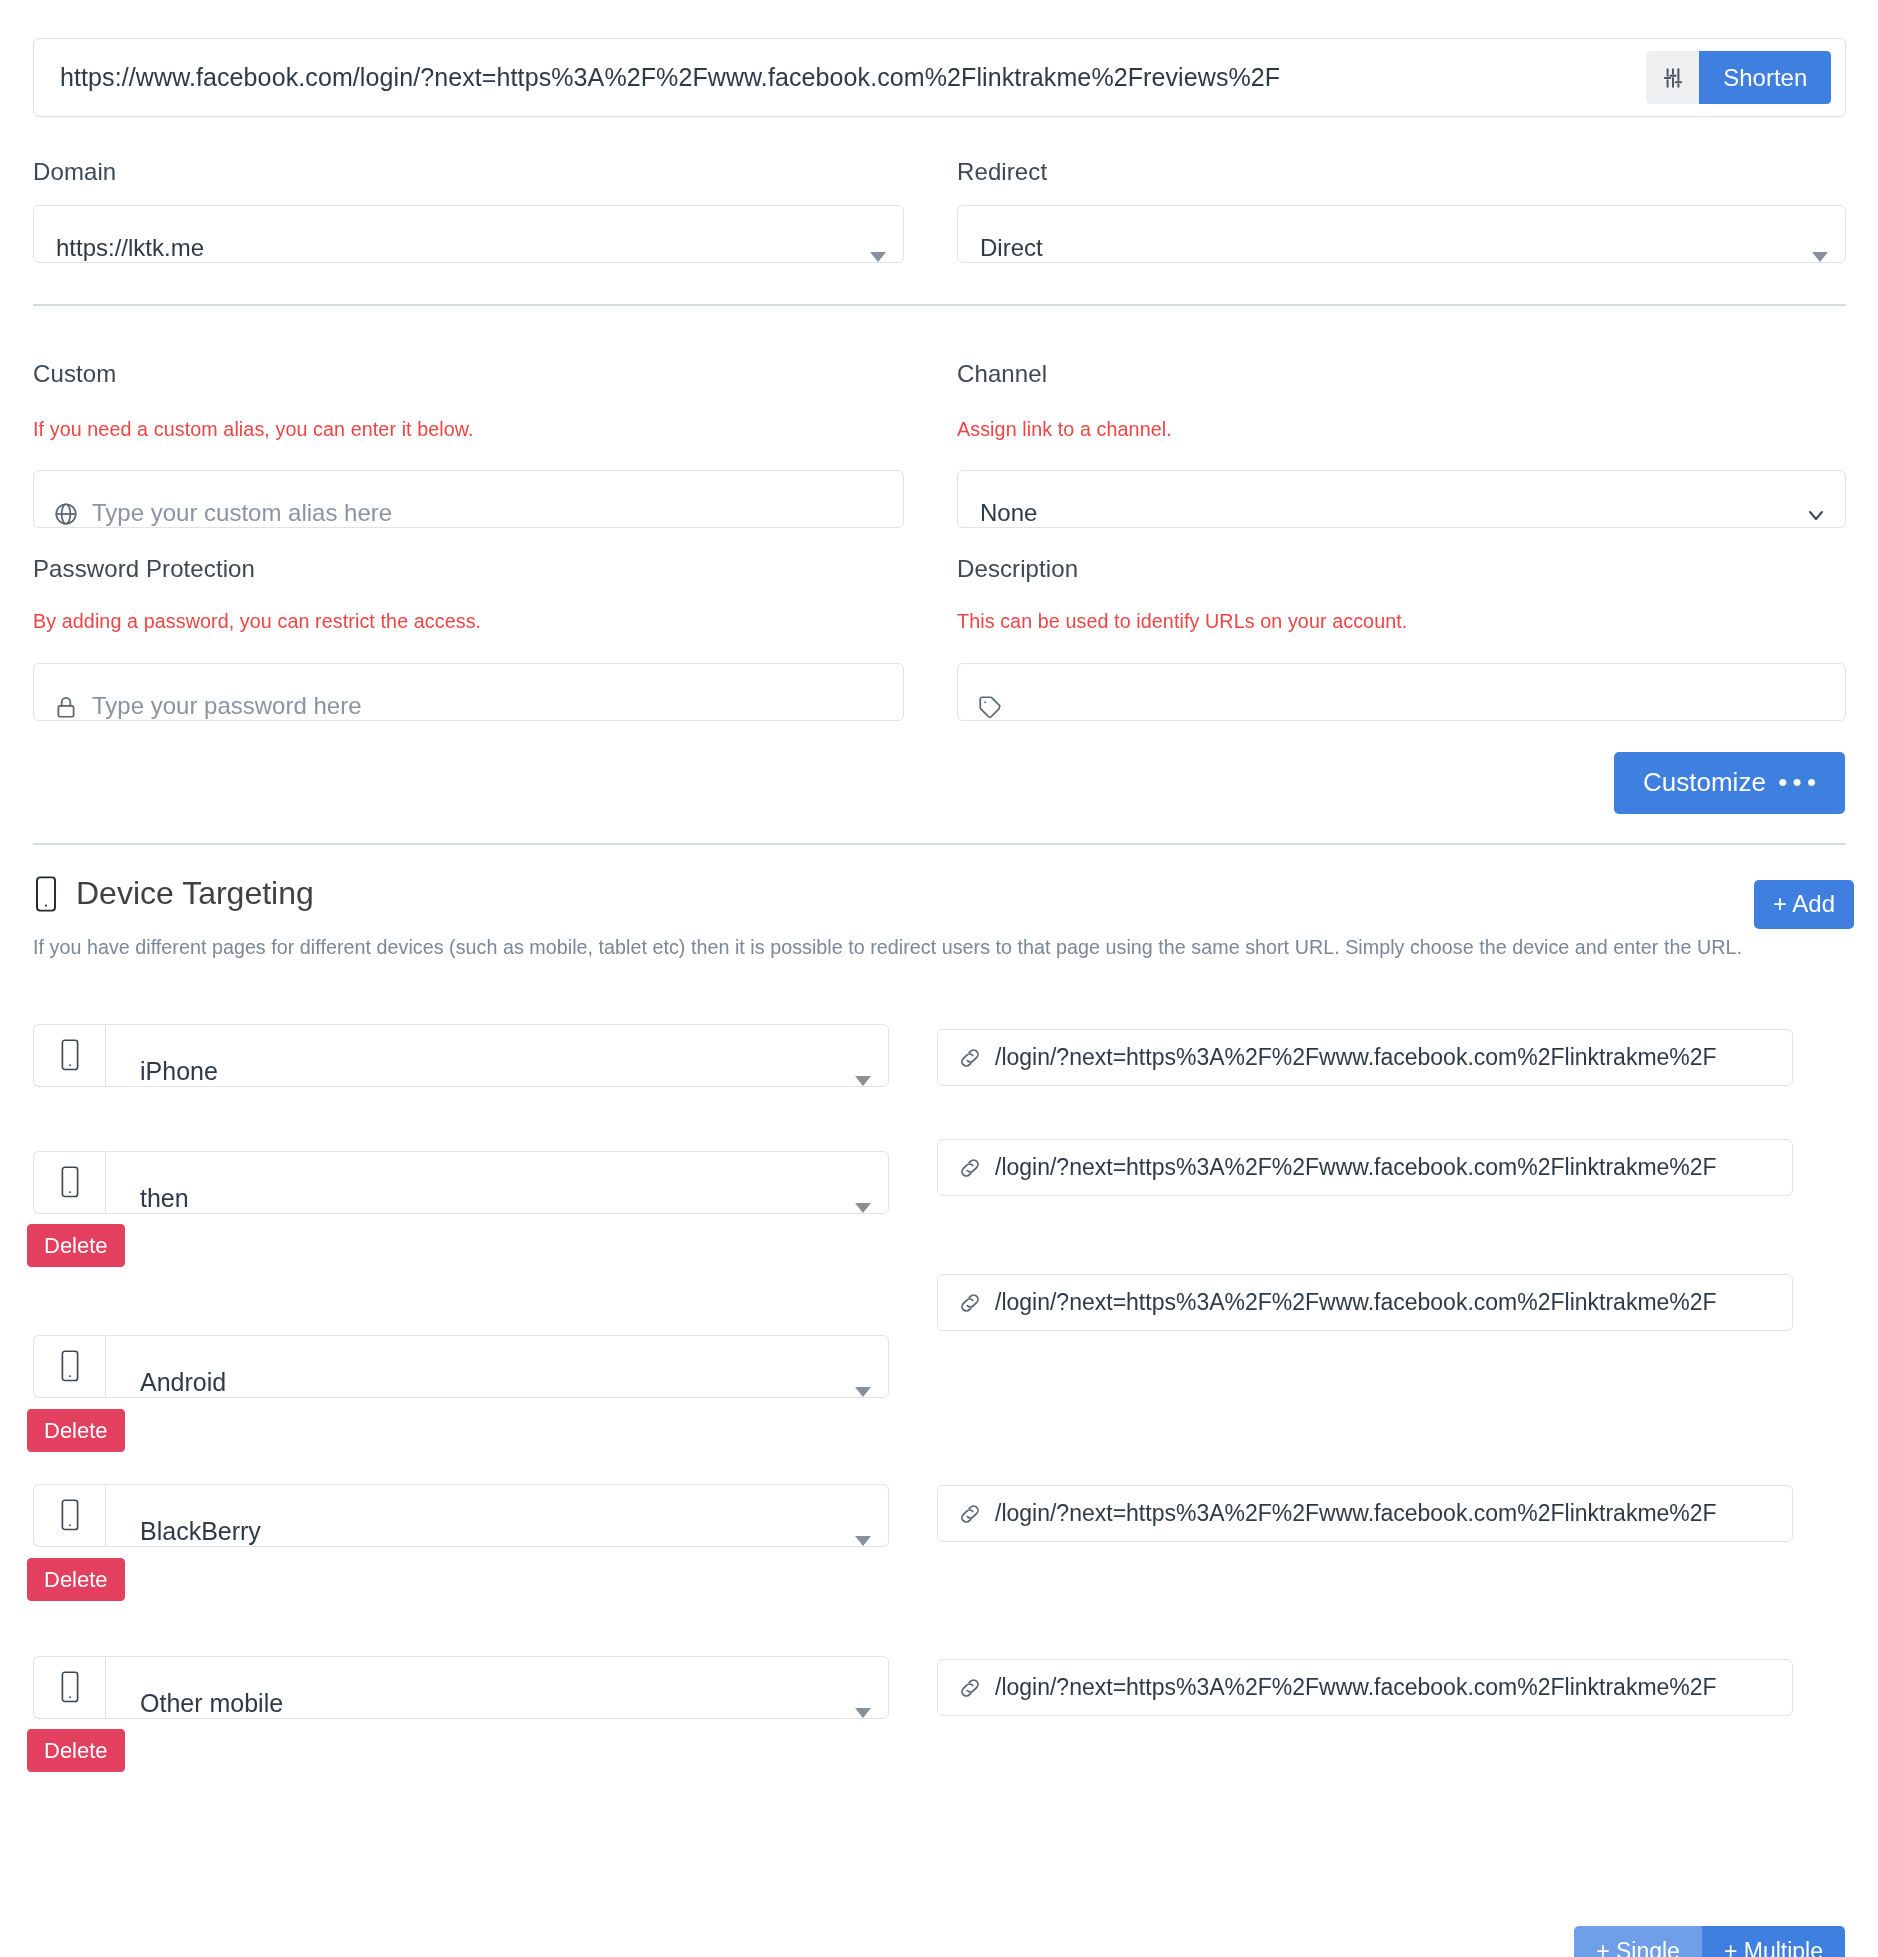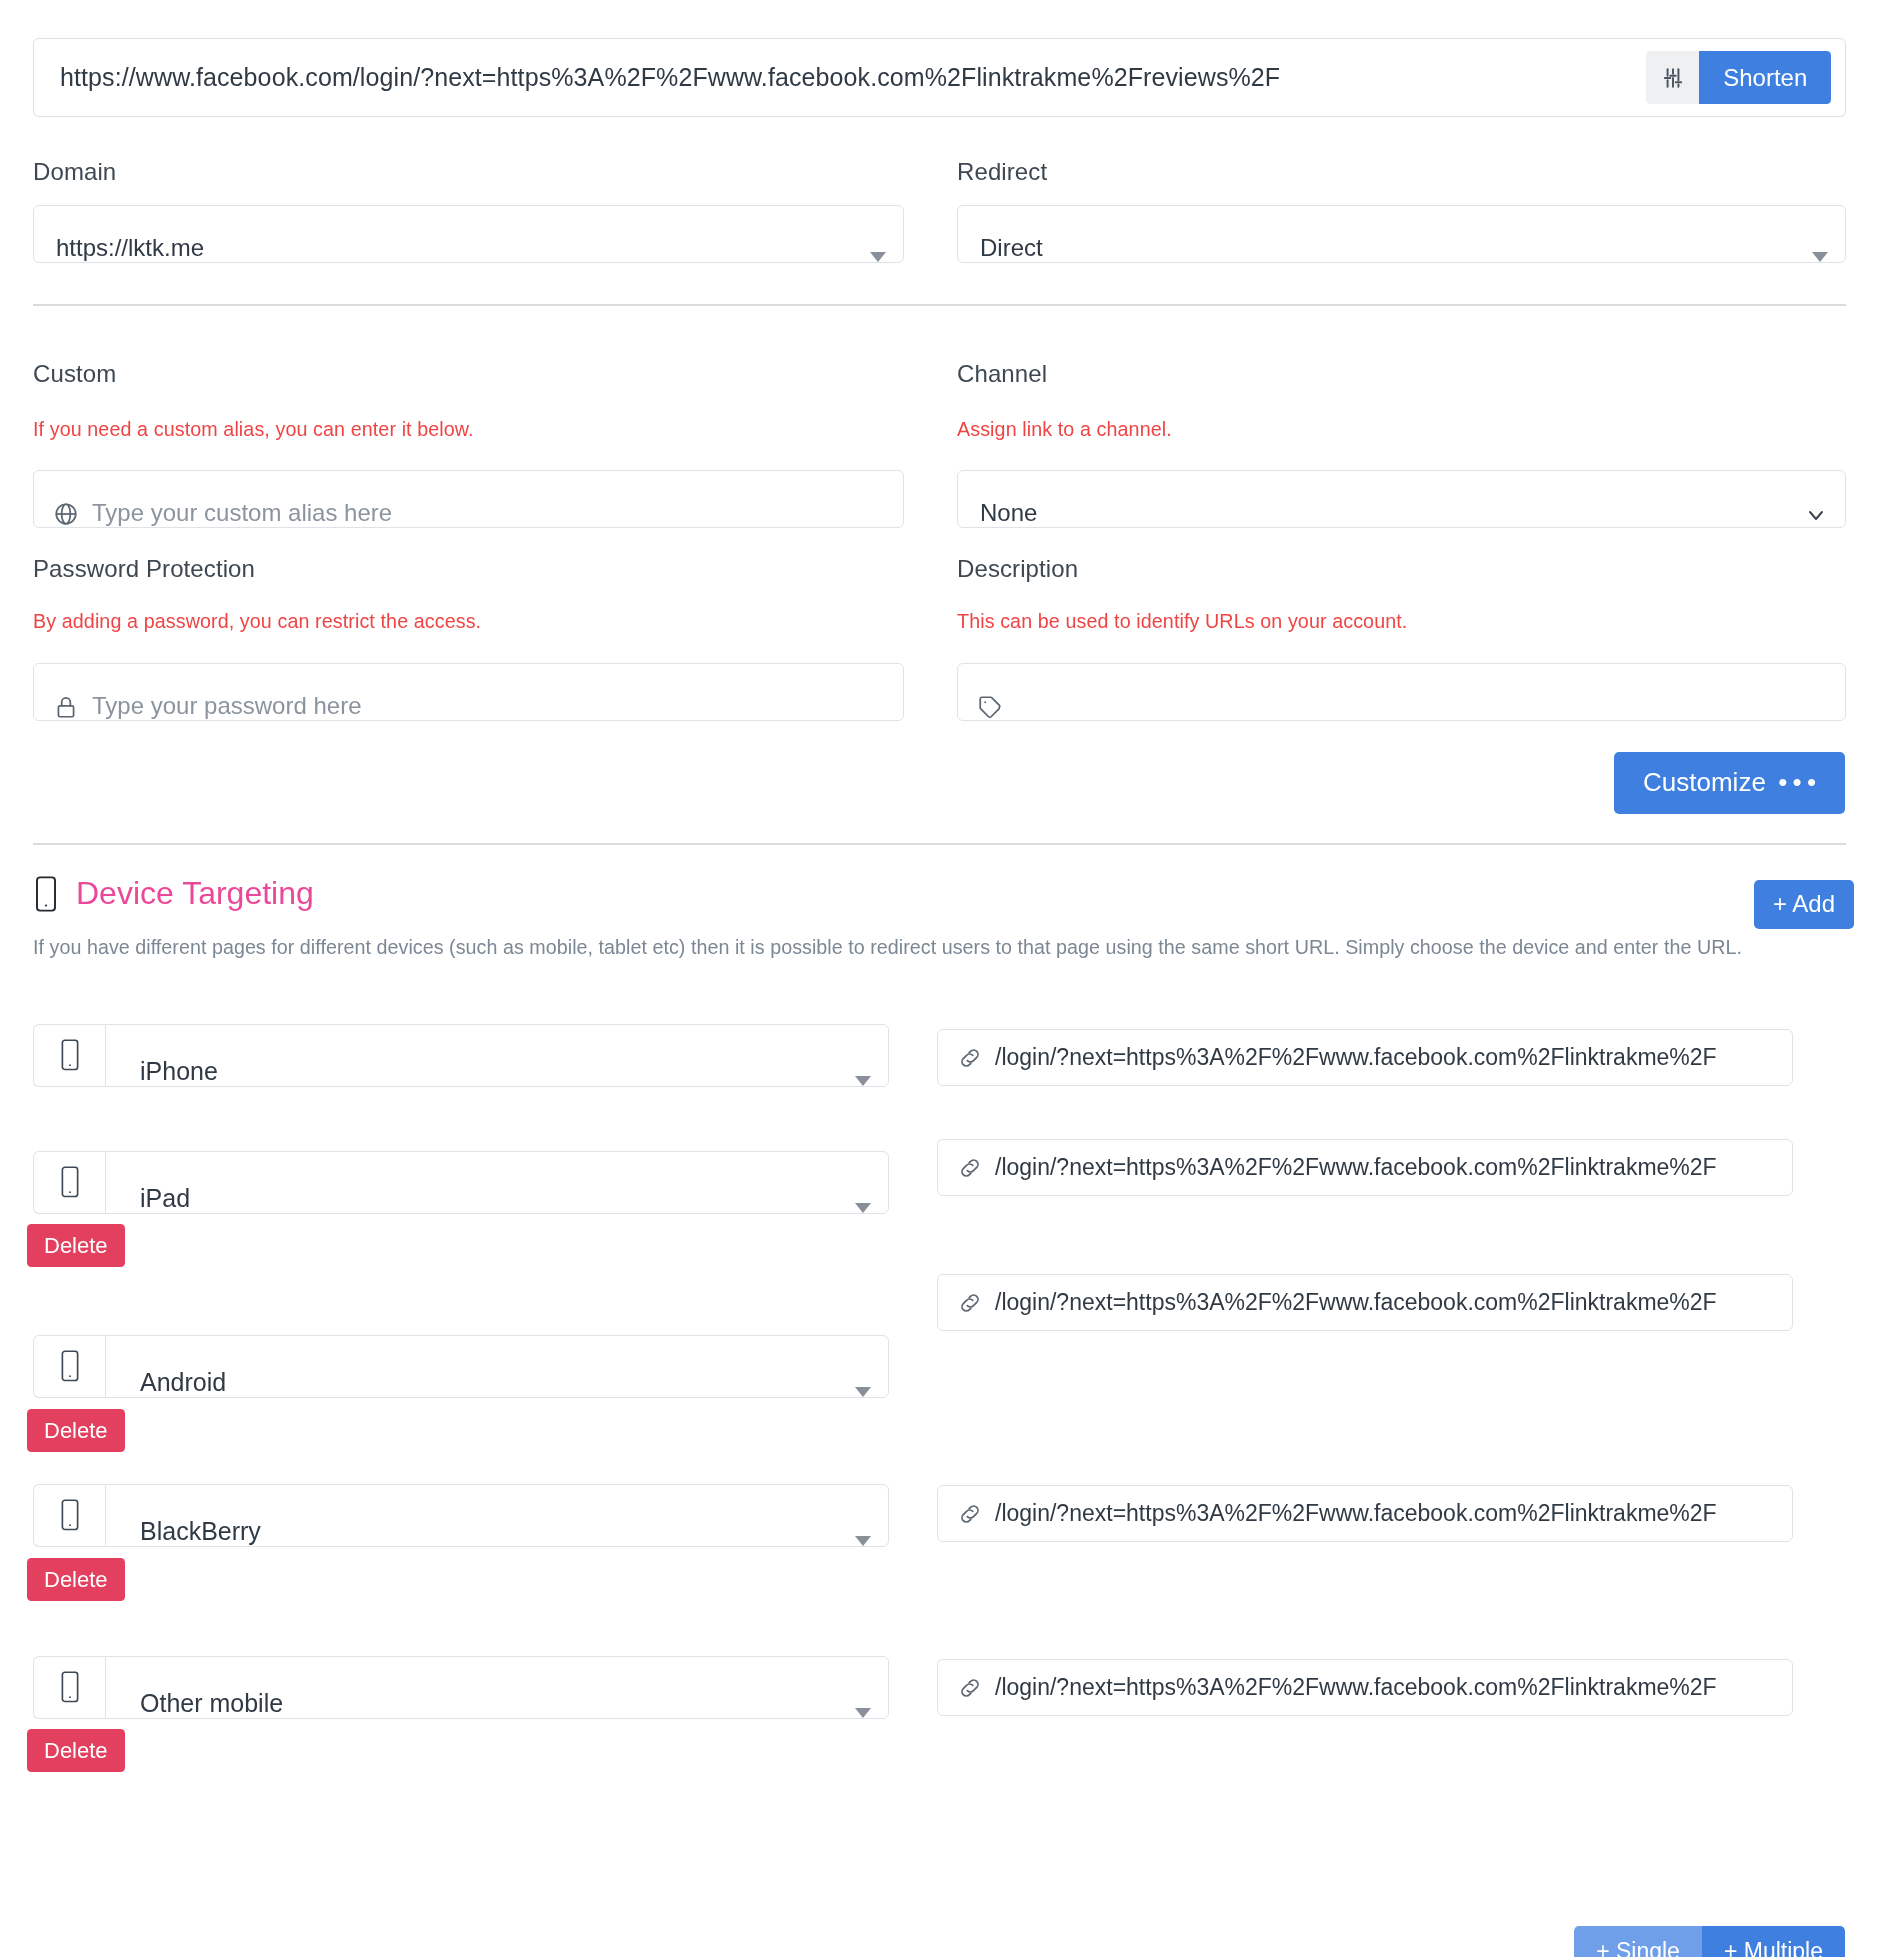--- a/index.html
+++ b/index.html
@@ -121,21 +121,21 @@
     cursor: pointer;
     white-space: nowrap;
   }
 
   
   .dt-title {
     position: absolute;
     left: 33px; top: 875px;
     display: flex; align-items: center; gap: 17px;
     font-size: 32px;
-    color: #ec4899;
+    color: #404040;
   }
   .phone-ico { display: flex; align-items: center; }
 
   .dt-desc {
     position: absolute;
     left: 33px; top: 936px;
     font-size: 19.7px;
     color: #7b8794;
     letter-spacing: 0.04px;
     white-space: nowrap;
@@ -348,21 +348,21 @@
         <span class="val">/login/?next=https%3A%2F%2Fwww.facebook.com%2Flinktrakme%2F</span>
       </div>
       <div class="dev-select" style="top: 1151px;">
         <div class="dev-prefix">
           <svg width="22" height="33" viewBox="0 0 16 26" fill="none" stroke="#3d4852" stroke-width="1.3">
             <rect x="2" y="1" width="12" height="23" rx="2"></rect>
             <circle cx="8" cy="20.6" r="0.75" fill="#3d4852" stroke="none"></circle>
           </svg>
         </div>
         <div class="dev-sel-box">
-          <span class="val">iPad</span>
+          <span class="val">then</span>
           <span class="caret-tri"></span>
         </div>
       </div>
       <div class="dev-url" style="top: 1139px;">
         <span class="ico">
           <svg width="26" height="26" viewBox="0 0 24 24" fill="none" stroke="#5a6570" stroke-width="1.6" stroke-linecap="round">
             <path d="M9.5 14.5a4 4 0 0 0 5.7 0l3-3a4 4 0 0 0-5.7-5.7l-1.3 1.3"></path>
             <path d="M14.5 9.5a4 4 0 0 0-5.7 0l-3 3a4 4 0 0 0 5.7 5.7l1.3-1.3"></path>
           </svg>
         </span>

